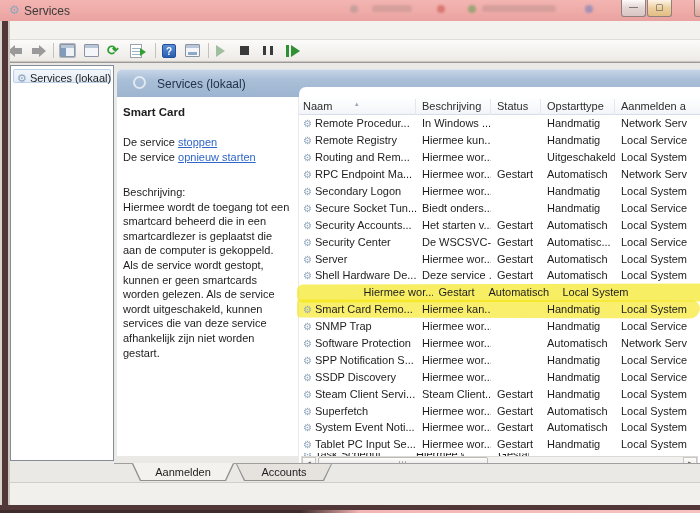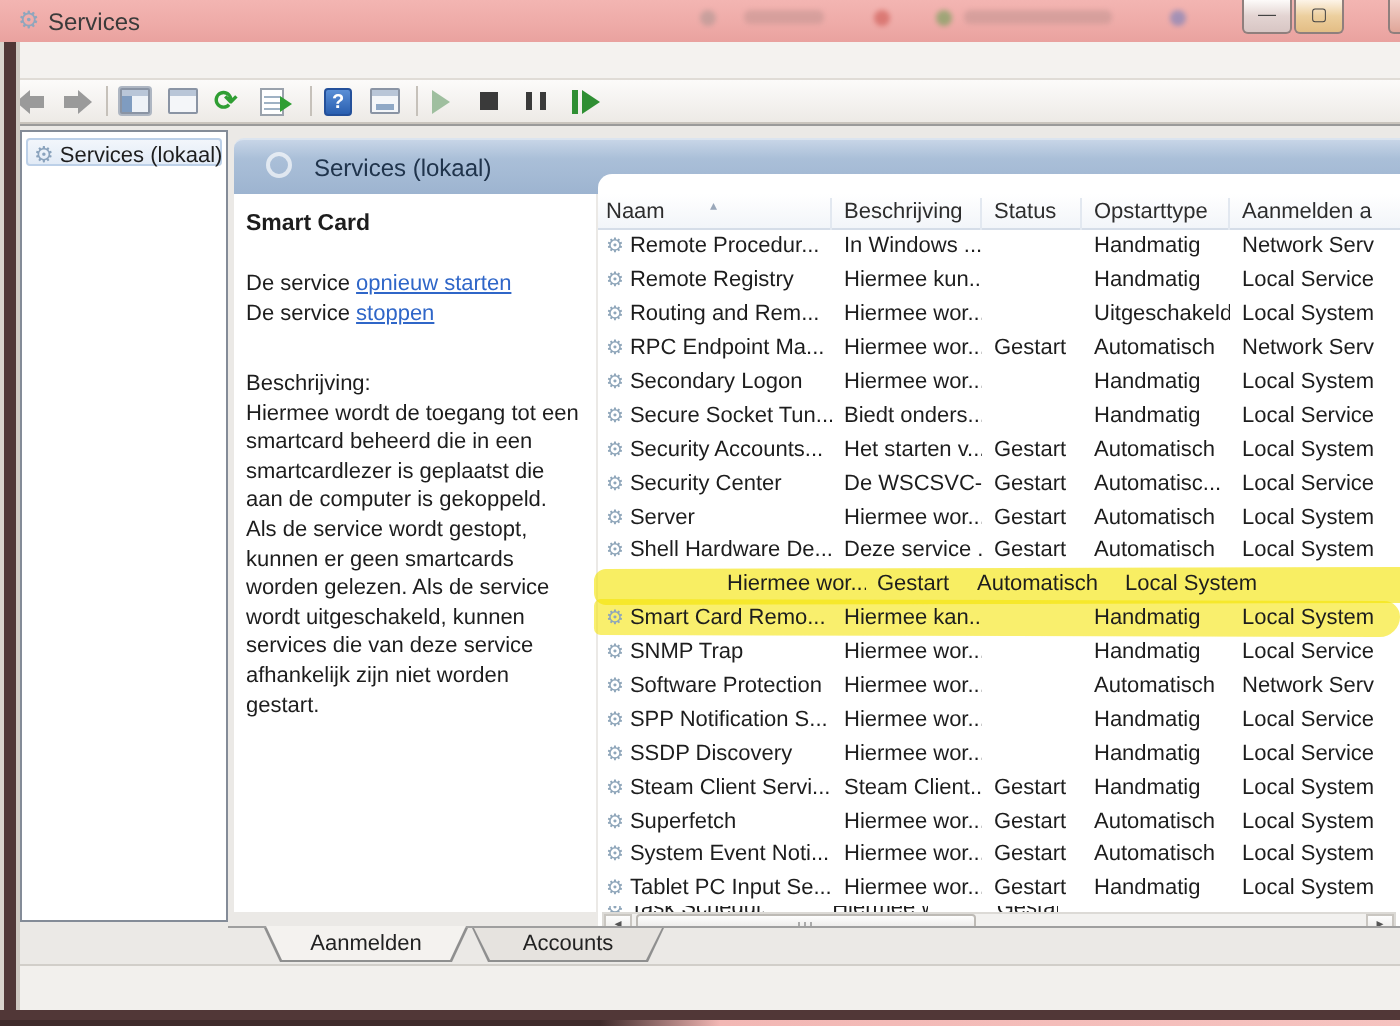--- a/index.html
+++ b/index.html
@@ -232,22 +232,22 @@
     </div>
 
     <div class="band">
       <span class="band-icon"></span>
       <span class="band-title">Services (lokaal)</span>
     </div>
 
     <div class="task-pane">
       <div class="svc-title">Smart Card</div>
       <div class="svc-links">
+        <div><span>De service </span><a class="lnk">stoppen</a></div>
         <div><span>De service </span><a class="lnk">opnieuw starten</a></div>
-        <div><span>De service </span><a class="lnk">stoppen</a></div>
       </div>
       <div class="svc-desc">
         <span>Beschrijving:</span><br>
         <span>Hiermee wordt de toegang tot een smartcard beheerd die in een smartcardlezer is geplaatst die aan de computer is gekoppeld. Als de service wordt gestopt, kunnen er geen smartcards worden gelezen. Als de service wordt uitgeschakeld, kunnen services die van deze service afhankelijk zijn niet worden gestart.</span>
       </div>
     </div>
 
     <div class="list">
       <div class="lheader">
         <div class="hcell c-name" style="left:0;width:117px;"><span>Naam</span><span class="sort-arrow">▴</span></div>

